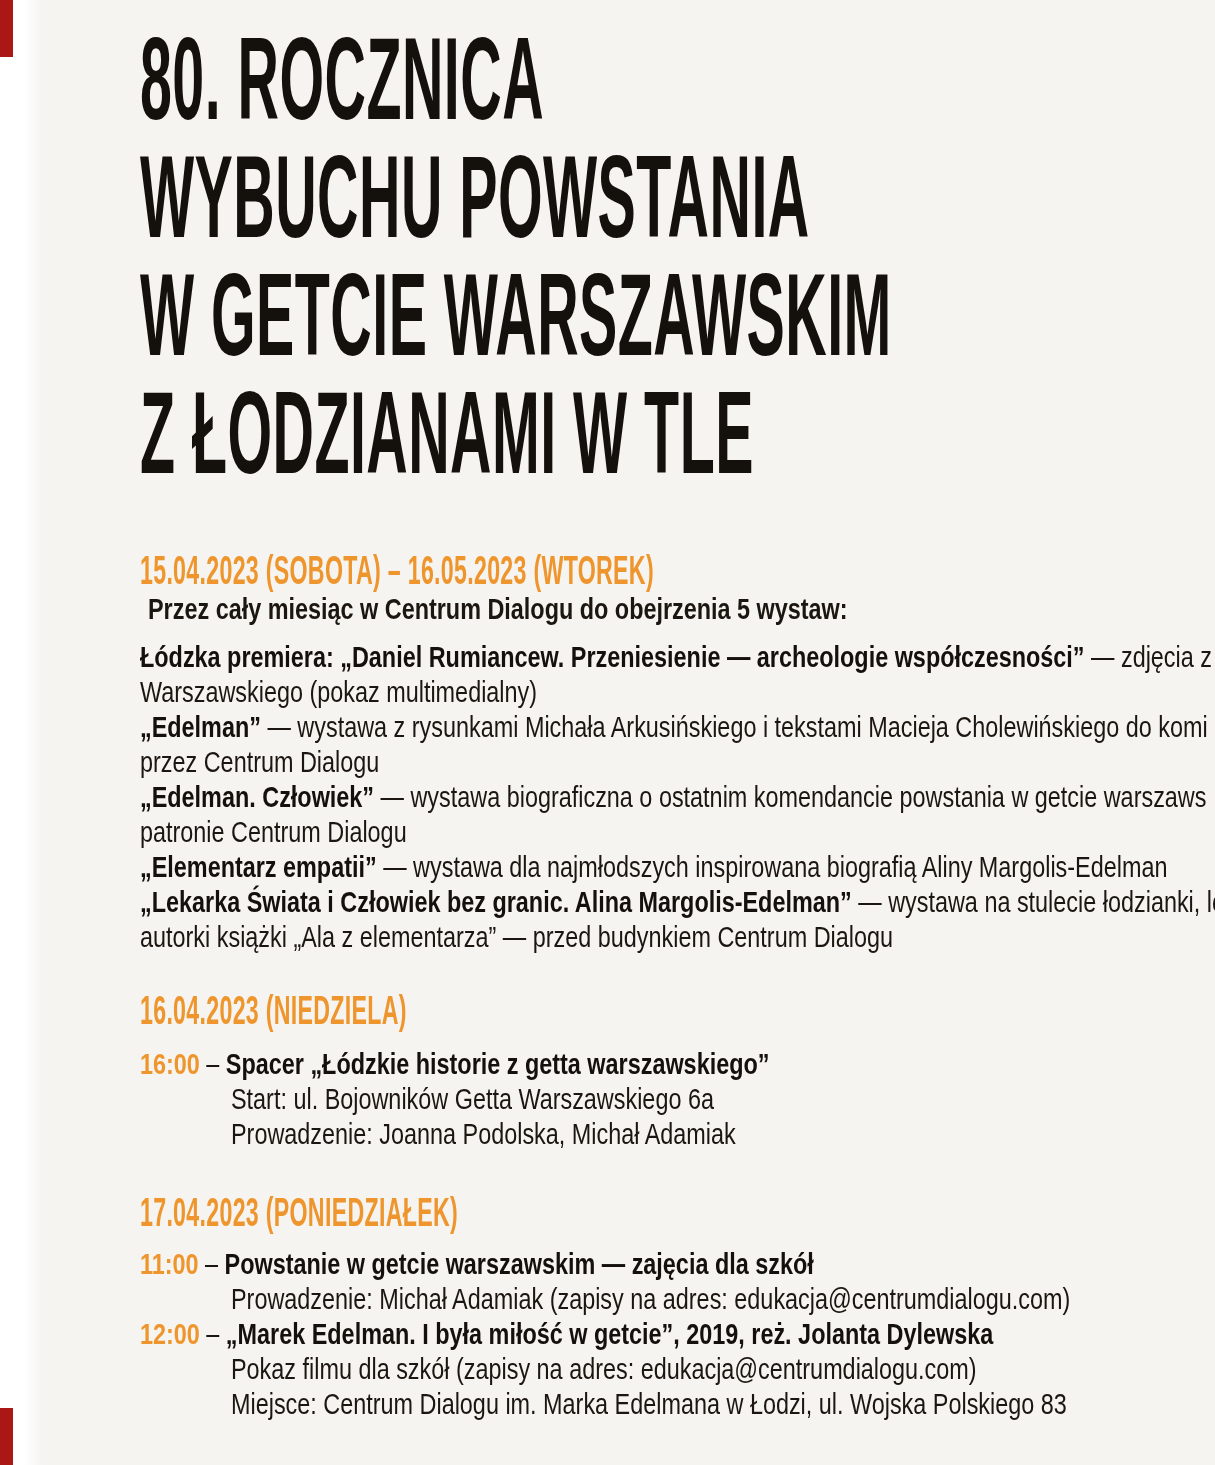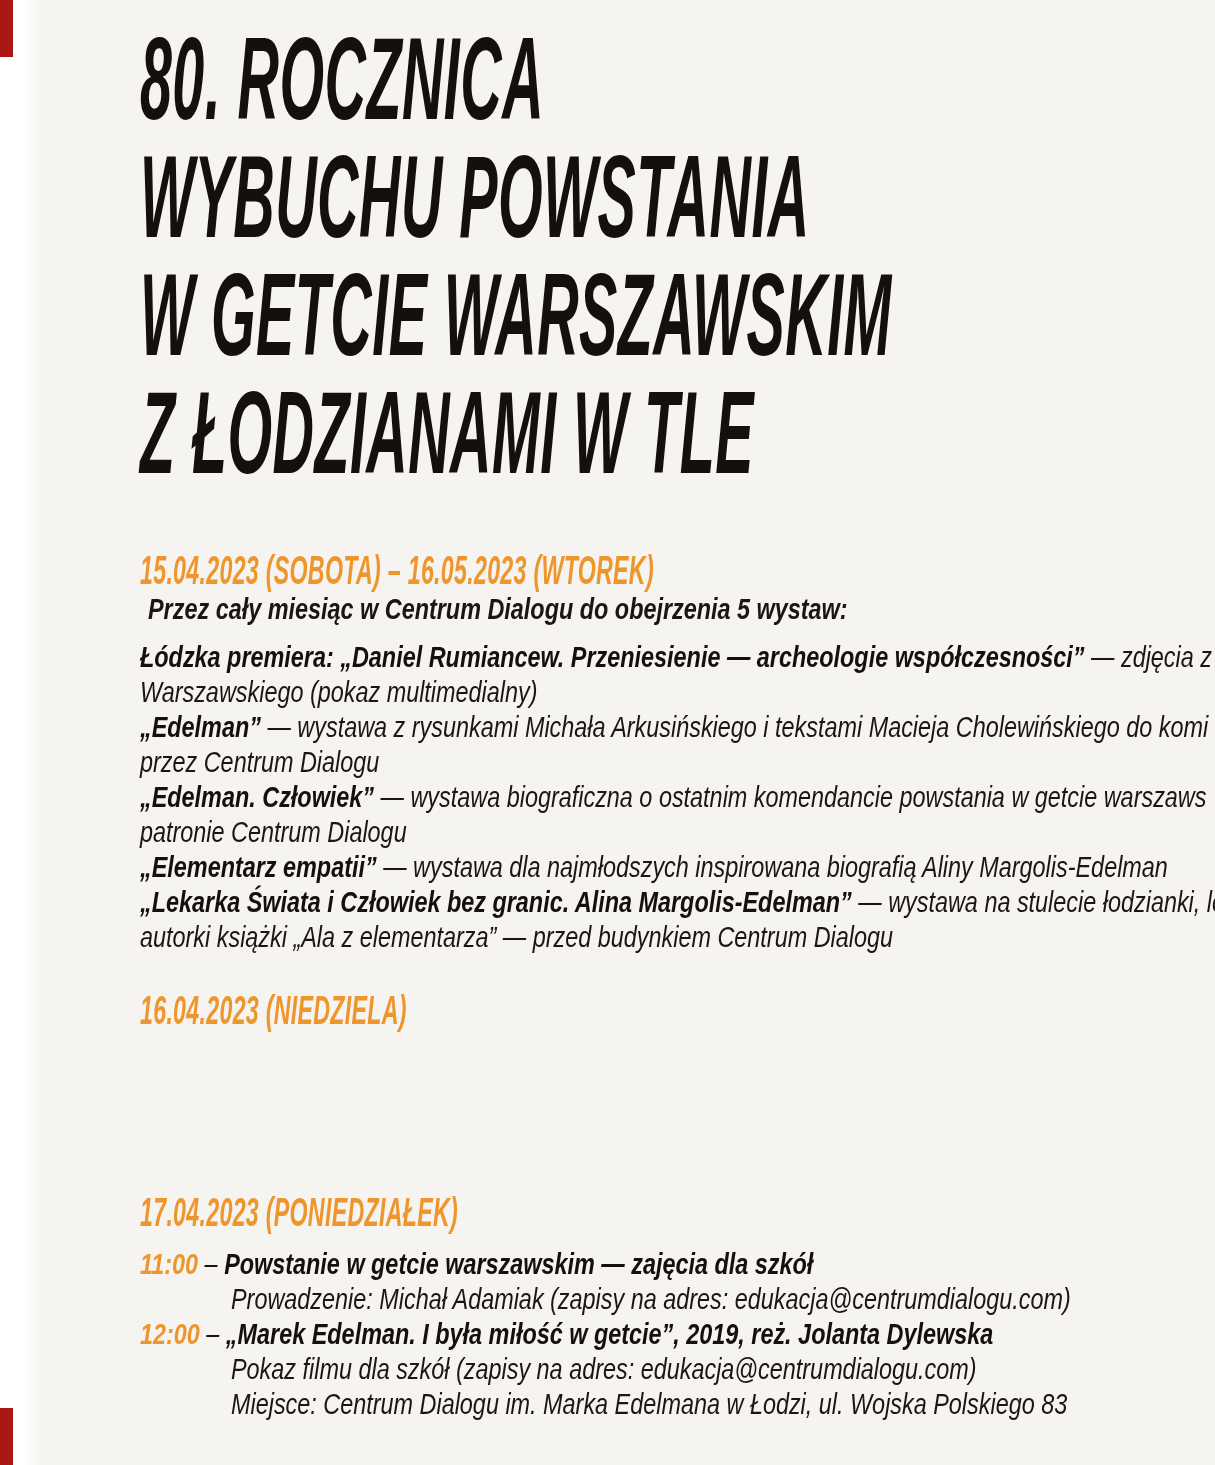--- a/index.html
+++ b/index.html
@@ -4,21 +4,21 @@
 <style>
   html,body{margin:0;padding:0;}
   body{
     width:1215px;height:1465px;
     background:#f6f4f1;
     overflow:hidden;
     position:relative;
     font-family:"Liberation Sans", sans-serif;
     color:#1b1610;
   }
-  .page{position:absolute;inset:0;overflow:hidden;font-style:italic;}
+  .page{position:absolute;inset:0;overflow:hidden;}
   
   .gutter{
     position:absolute;left:0;top:0;width:44px;height:1465px;
     background:linear-gradient(to right,#ffffff 0px,#ffffff 24px,#f6f4f1 42px);
   }
   .redbar{position:absolute;left:0;width:13px;background:#aa1715;}
   .redbar.top{top:0;height:57px;}
   .redbar.bottom{top:1408px;height:57px;}
 
   
@@ -84,20 +84,25 @@
       <div class="bline"><span class="sx"><b>„Edelman”</b><span> — wystawa z rysunkami Michała Arkusińskiego i tekstami Macieja Cholewińskiego do komi</span></span></div>
       <div class="bline"><span class="sx"><span>przez Centrum Dialogu</span></span></div>
       <div class="bline"><span class="sx"><b>„Edelman. Człowiek”</b><span> — wystawa biograficzna o ostatnim komendancie powstania w getcie warszaws</span></span></div>
       <div class="bline"><span class="sx"><span>patronie Centrum Dialogu</span></span></div>
       <div class="bline"><span class="sx"><b>„Elementarz empatii”</b><span> — wystawa dla najmłodszych inspirowana biografią Aliny Margolis-Edelman</span></span></div>
       <div class="bline"><span class="sx"><b>„Lekarka Świata i Człowiek bez granic. Alina Margolis-Edelman”</b><span> — wystawa na stulecie łodzianki, lek</span></span></div>
       <div class="bline"><span class="sx"><span>autorki książki „Ala z elementarza” — przed budynkiem Centrum Dialogu</span></span></div>
     </div>
 
   <h2 class="sec-heading" id="h2">16.04.2023 (NIEDZIELA)</h2>
+  <div class="bodyblock event" id="eventA">
+      <div class="bline"><span class="sx"><b class="time">16:00</b><span> – </span><b>Spacer „Łódzkie historie z getta warszawskiego”</b></span></div>
+      <div class="bline cont"><span class="sx">Start: ul. Bojowników Getta Warszawskiego 6a</span></div>
+      <div class="bline cont"><span class="sx">Prowadzenie: Joanna Podolska, Michał Adamiak</span></div>
+    </div>
 
   <h2 class="sec-heading" id="h3">17.04.2023 (PONIEDZIAŁEK)</h2>
   <div class="bodyblock event" id="eventB">
       <div class="bline"><span class="sx"><b class="time">11:00</b><span> – </span><b>Powstanie w getcie warszawskim — zajęcia dla szkół</b></span></div>
       <div class="bline cont"><span class="sx">Prowadzenie: Michał Adamiak (zapisy na adres: edukacja@centrumdialogu.com)</span></div>
     </div>
   <div class="bodyblock event" id="eventC">
       <div class="bline"><span class="sx"><b class="time">12:00</b><span> – </span><b>„Marek Edelman. I była miłość w getcie”, 2019, reż. Jolanta Dylewska</b></span></div>
       <div class="bline cont"><span class="sx">Pokaz filmu dla szkół (zapisy na adres: edukacja@centrumdialogu.com)</span></div>
       <div class="bline cont"><span class="sx">Miejsce: Centrum Dialogu im. Marka Edelmana w Łodzi, ul. Wojska Polskiego 83</span></div>

